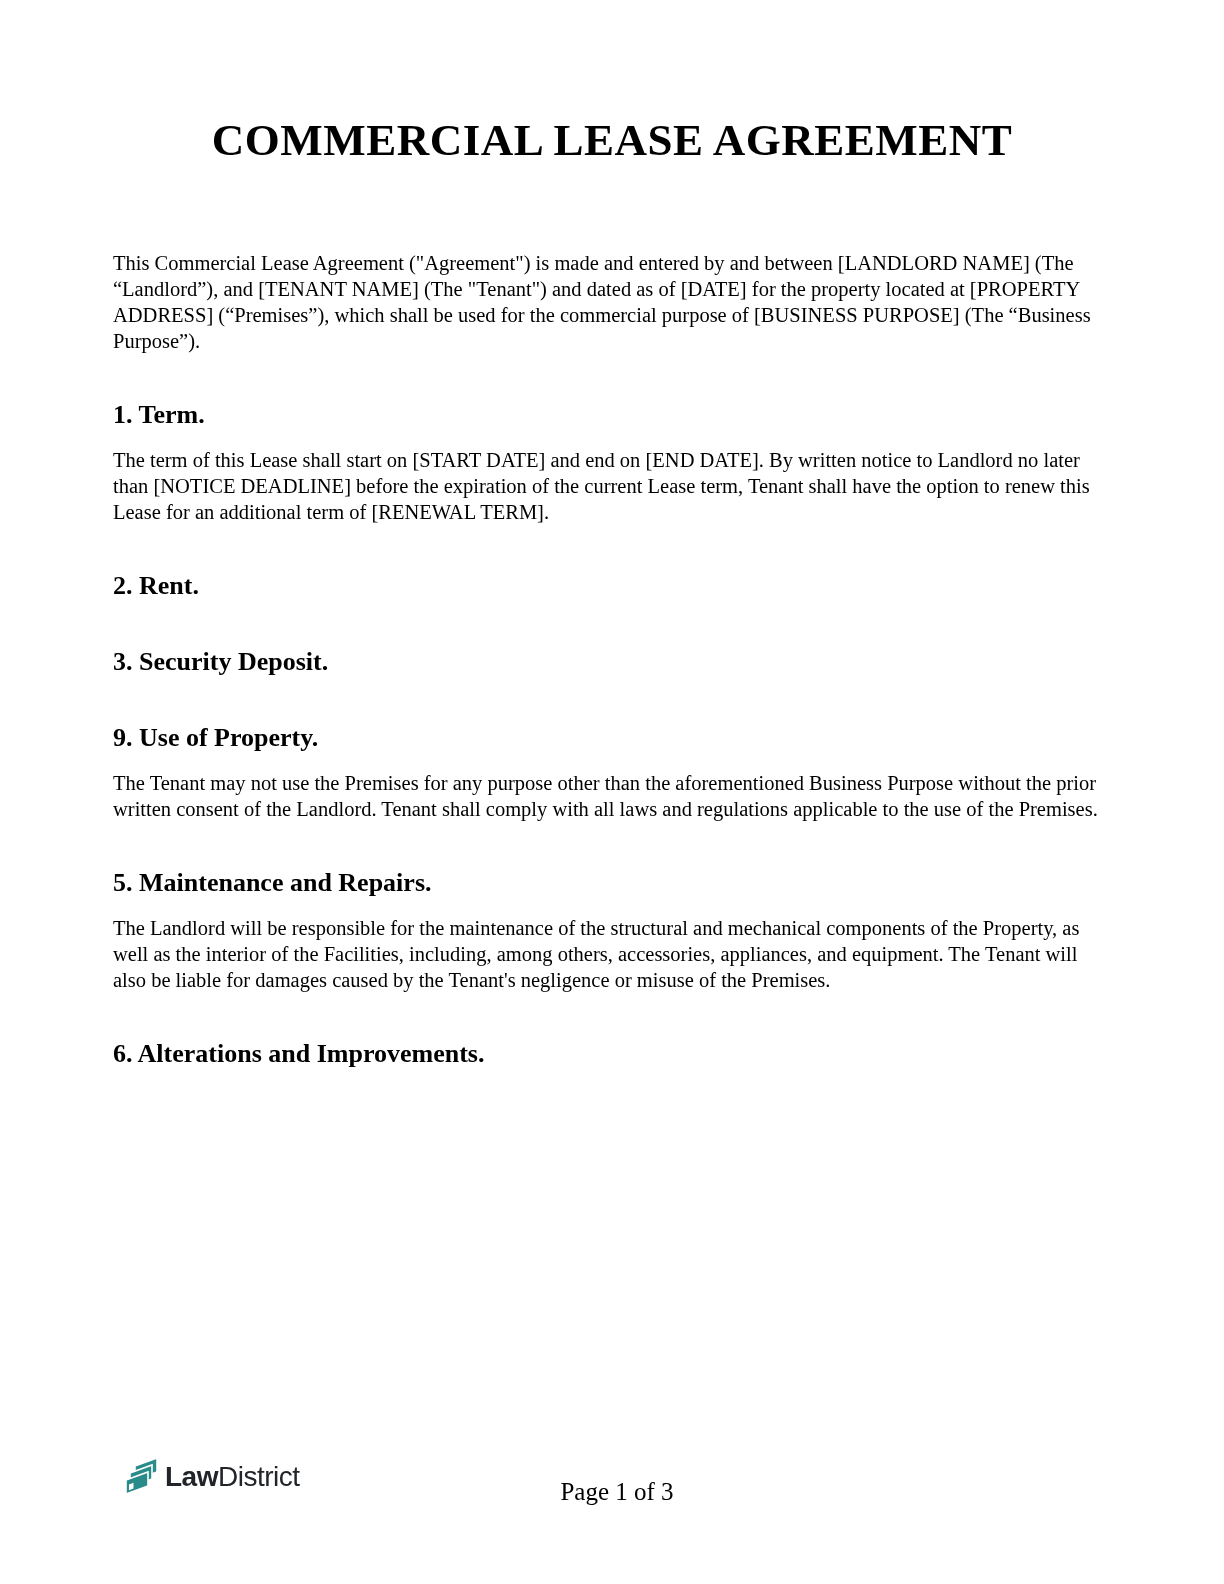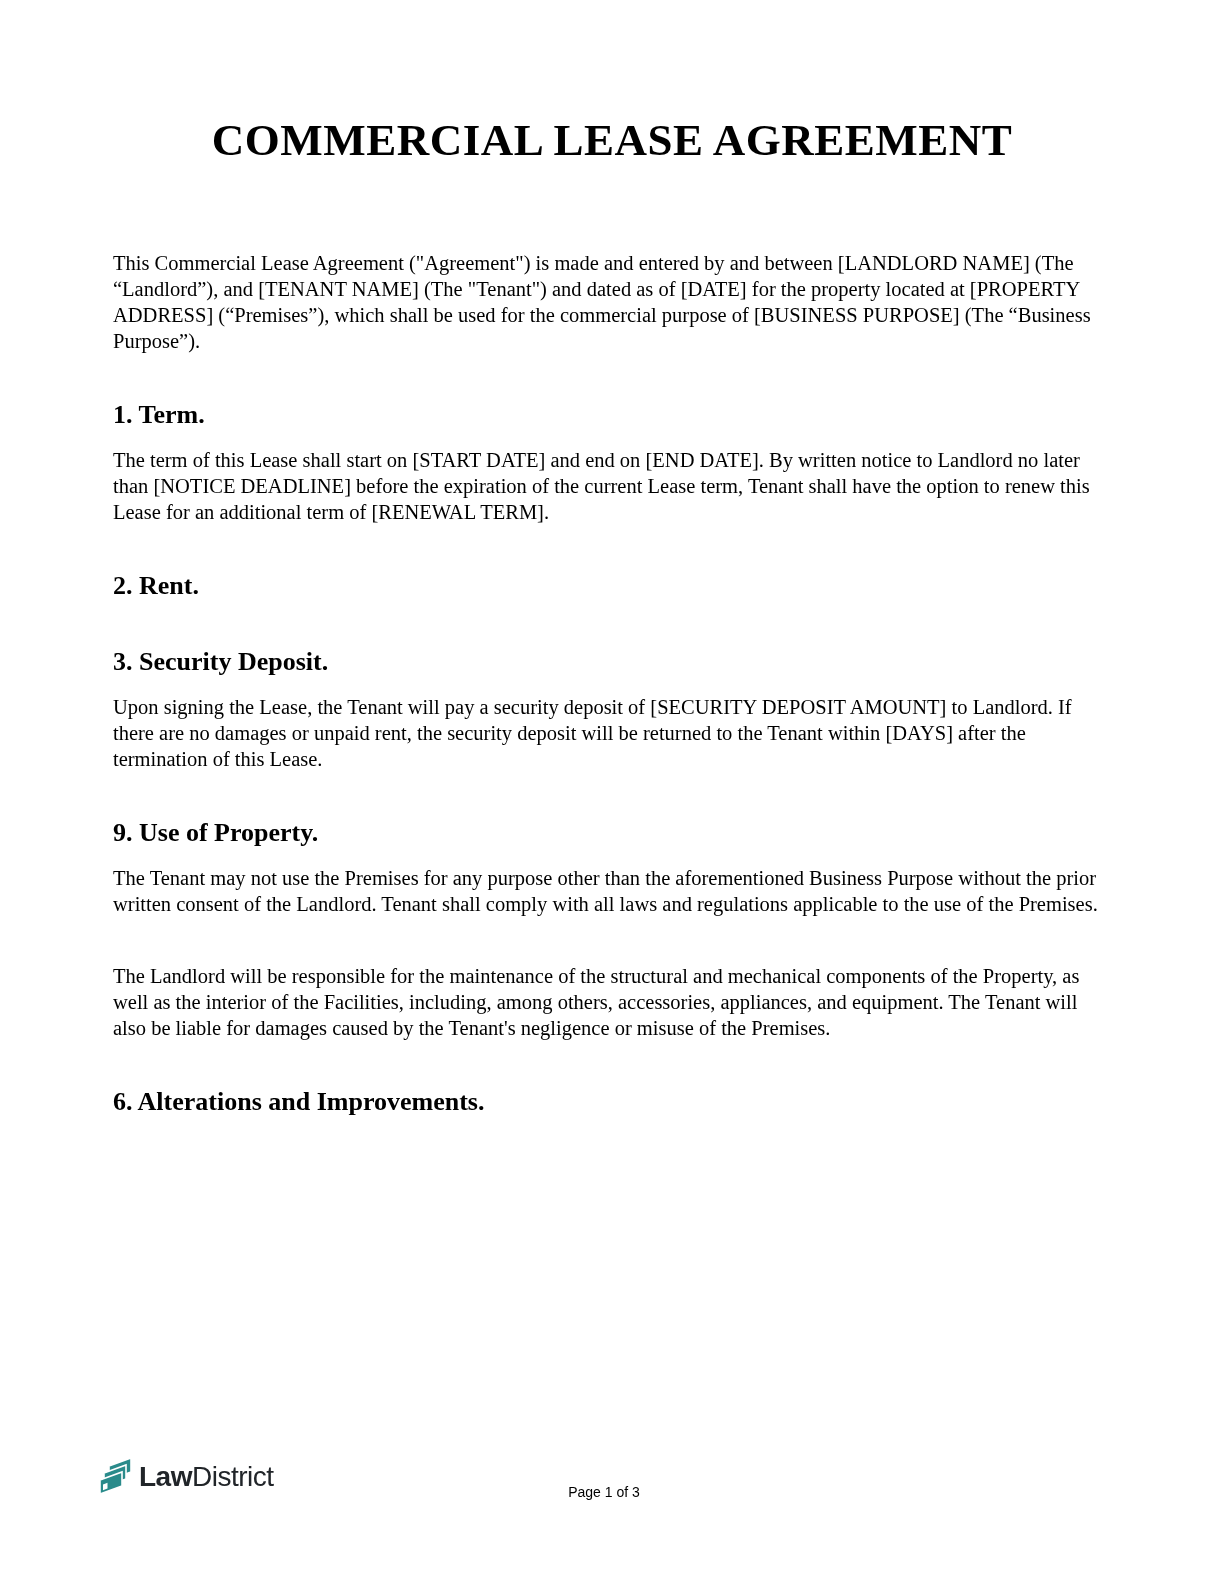--- a/index.html
+++ b/index.html
@@ -39,32 +39,32 @@
     margin-top: 46px;
   }
   .section-heading {
     font-size: 26px;
     line-height: 30px;
     font-weight: bold;
     margin: 3px 0 17px 0;
   }
   .footer {
     position: absolute;
-    left: 97px;
+    left: 123px;
     right: 113px;
     top: 1452px;
     height: 52px;
     display: flex;
     align-items: center;
     justify-content: center;
     text-align: center;
   }
   .page-indicator {
-    font-size: 14px;
-    font-family: Liberation Sans, sans-serif;
+    font-size: 25px;
+    font-family: Liberation Serif, serif;
     color: #000000;
     margin-top: 28px;
   }
   .logo {
     position: absolute;
     left: 0;
     top: 4px;
     display: flex;
     align-items: center;
     gap: 6px;
@@ -94,29 +94,29 @@
     <h2 class="section-heading">1. Term.</h2>
     <p class="body-text">The term of this Lease shall start on [START DATE] and end on [END DATE]. By written notice to Landlord no later than [NOTICE DEADLINE] before the expiration of the current Lease term, Tenant shall have the option to renew this Lease for an additional term of [RENEWAL TERM].</p>
   </div>
 
   <div class="section">
     <h2 class="section-heading">2. Rent.</h2>
   </div>
 
   <div class="section">
     <h2 class="section-heading">3. Security Deposit.</h2>
-    <p class="body-text">Upon signing the Lease, the Tenant will pay a security deposit of [SECURITY DEPOSIT AMOUNT] to Landlord. If there are no damages or unpaid rent, the security deposit will be returned to the Tenant within [DAYS] after the termination of this Lease.</p>
   </div>
 
   <div class="section">
     <h2 class="section-heading">9. Use of Property.</h2>
     <p class="body-text">The Tenant may not use the Premises for any purpose other than the aforementioned Business Purpose without the prior written consent of the Landlord. Tenant shall comply with all laws and regulations applicable to the use of the Premises.</p>
   </div>
 
   <div class="section">
+    <h2 class="section-heading">5. Maintenance and Repairs.</h2>
     <p class="body-text">The Landlord will be responsible for the maintenance of the structural and mechanical components of the Property, as well as the interior of the Facilities, including, among others, accessories, appliances, and equipment. The Tenant will also be liable for damages caused by the Tenant's negligence or misuse of the Premises.</p>
   </div>
 
   <div class="section">
     <h2 class="section-heading">6. Alterations and Improvements.</h2>
   </div>
 
   <div class="footer">
     <div class="logo">
       <span class="logo-icon">

